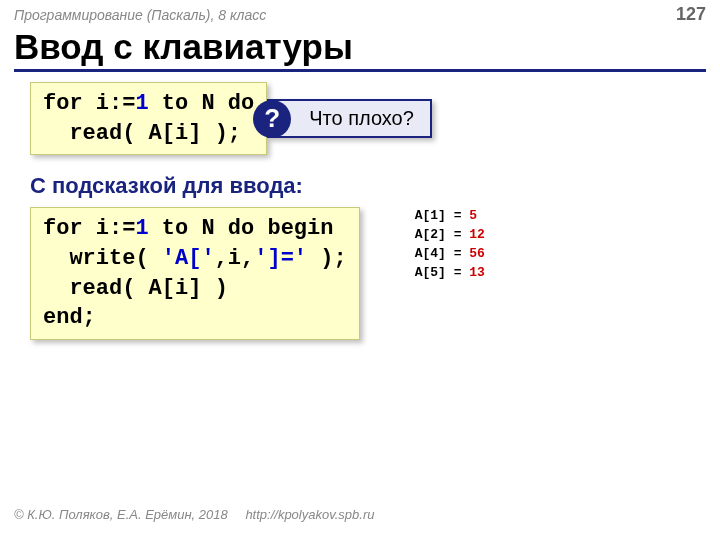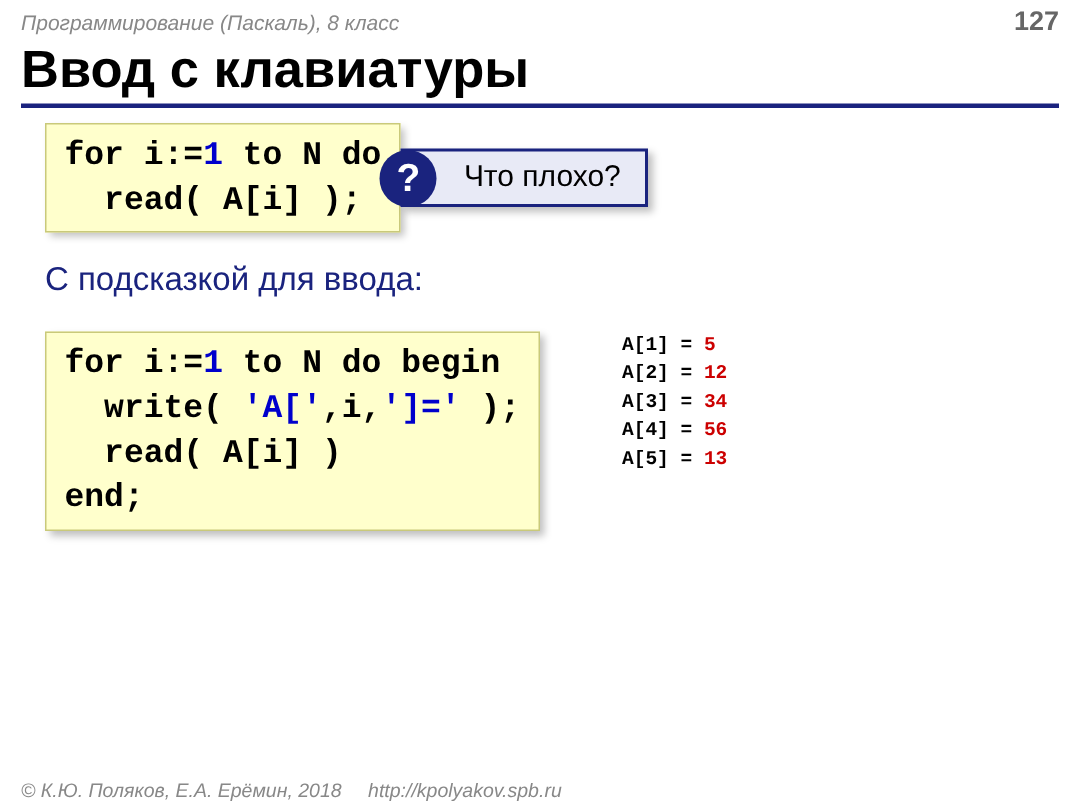--- a/index.html
+++ b/index.html
@@ -78,38 +78,38 @@
     color: #fff;
     font-weight: bold;
     font-size: 26px;
     display: flex;
     align-items: center;
     justify-content: center;
   }
   .subhead {
     color: #1a237e;
     font-size: 22px;
-    font-weight: normal;
-    margin-bottom: 22px;
+    font-weight: bold;
+    margin-bottom: 8px;
   }
   .row2 {
     display: flex;
     gap: 55px;
     align-items: flex-start;
   }
   .output {
     font-family: "Courier New", monospace;
     font-size: 13px;
     font-weight: bold;
     line-height: 1.45;
   }
   .output .val { color: #cc0000; }
   .footer {
     position: absolute;
-    bottom: 6px;
+    bottom: 18px;
     left: 14px;
     font-size: 13px;
     font-style: italic;
     color: #888;
   }
   .footer .url { margin-left: 14px; }
 </style>
 </head>
 <body>
 
@@ -136,21 +136,20 @@
 
   <div class="row2">
     <div class="codebox"><span class="kw">for i:=</span><span class="num">1</span><span class="kw"> to N do begin</span>
 <span class="kw">  write( </span><span class="str">'A['</span><span class="kw">,i,</span><span class="str">']='</span><span class="kw"> );</span>
 <span class="kw">  read( A[i] )</span>
 <span class="kw">end;</span></div>
 
     <div class="output">
       <div><span>A[1] = </span><span class="val">5</span></div>
       <div><span>A[2] = </span><span class="val">12</span></div>
-      <div><span>A[3] = </span><span class="val">34</span></div>
       <div><span>A[4] = </span><span class="val">56</span></div>
       <div><span>A[5] = </span><span class="val">13</span></div>
     </div>
   </div>
 
 </div>
 
 <div class="footer">
   <span>© К.Ю. Поляков, Е.А. Ерёмин, 2018</span>
   <span class="url">http://kpolyakov.spb.ru</span>

